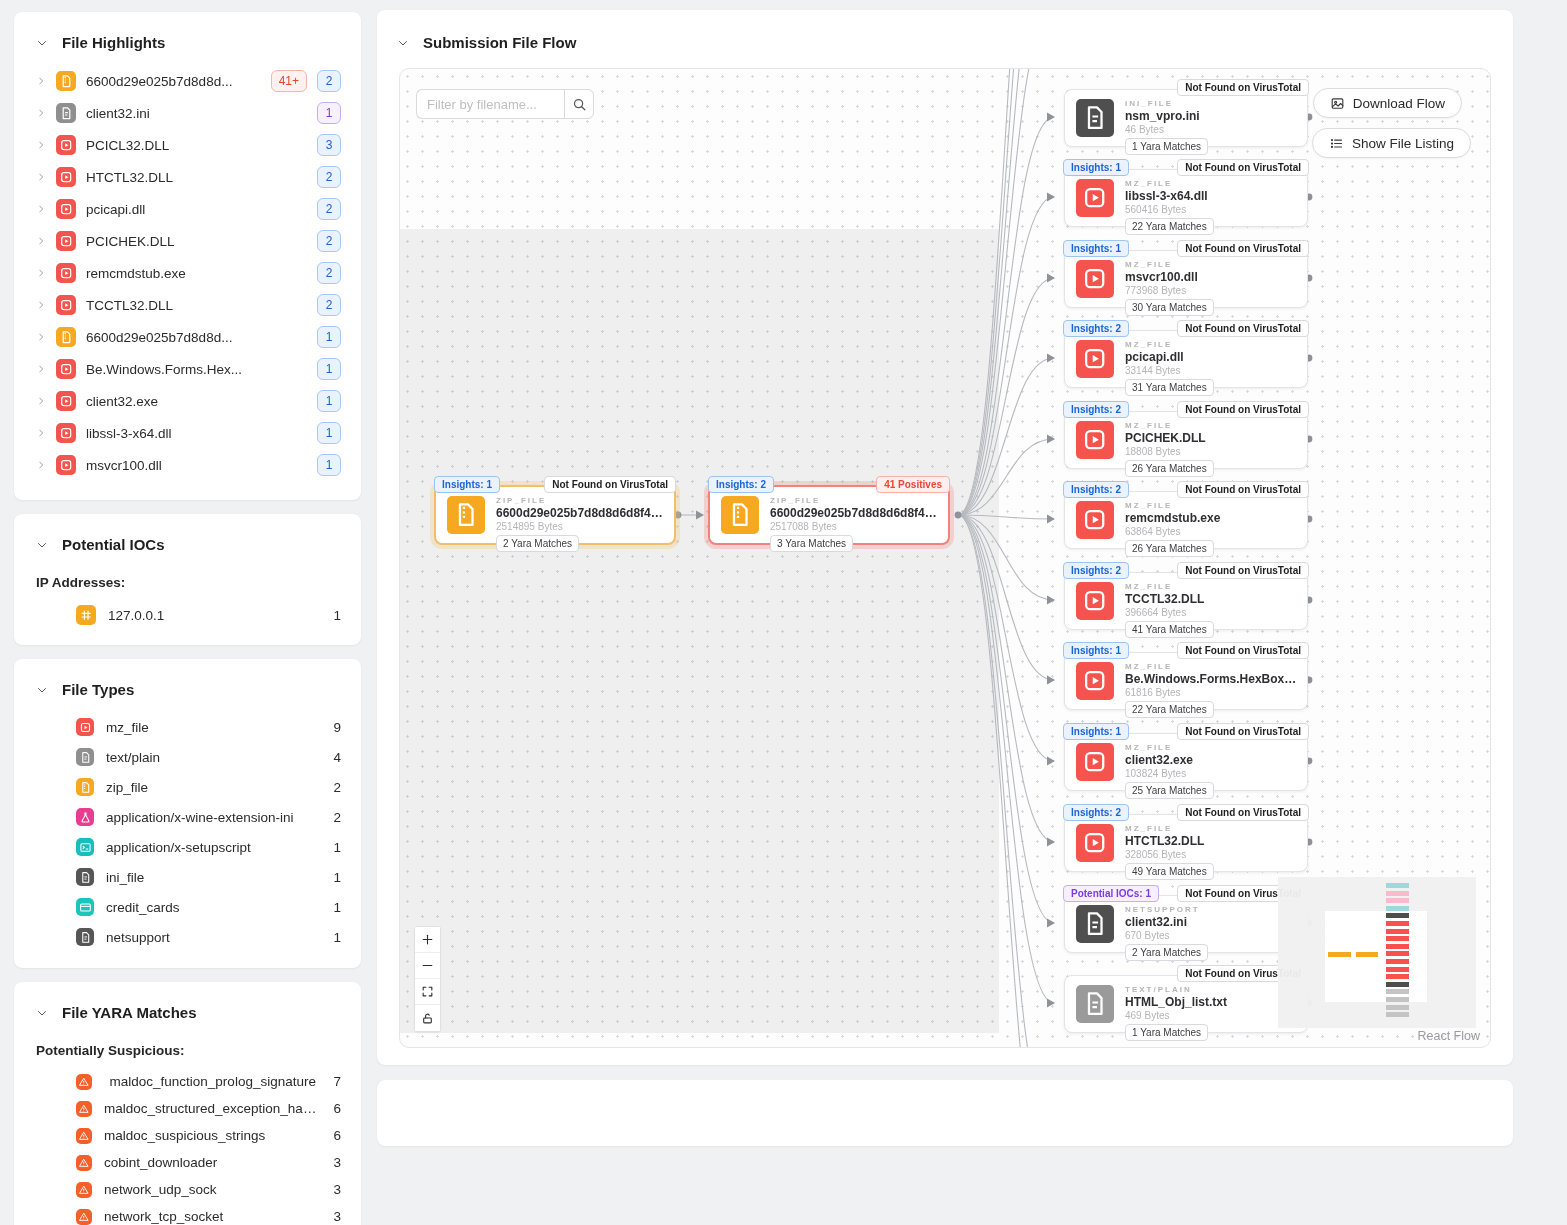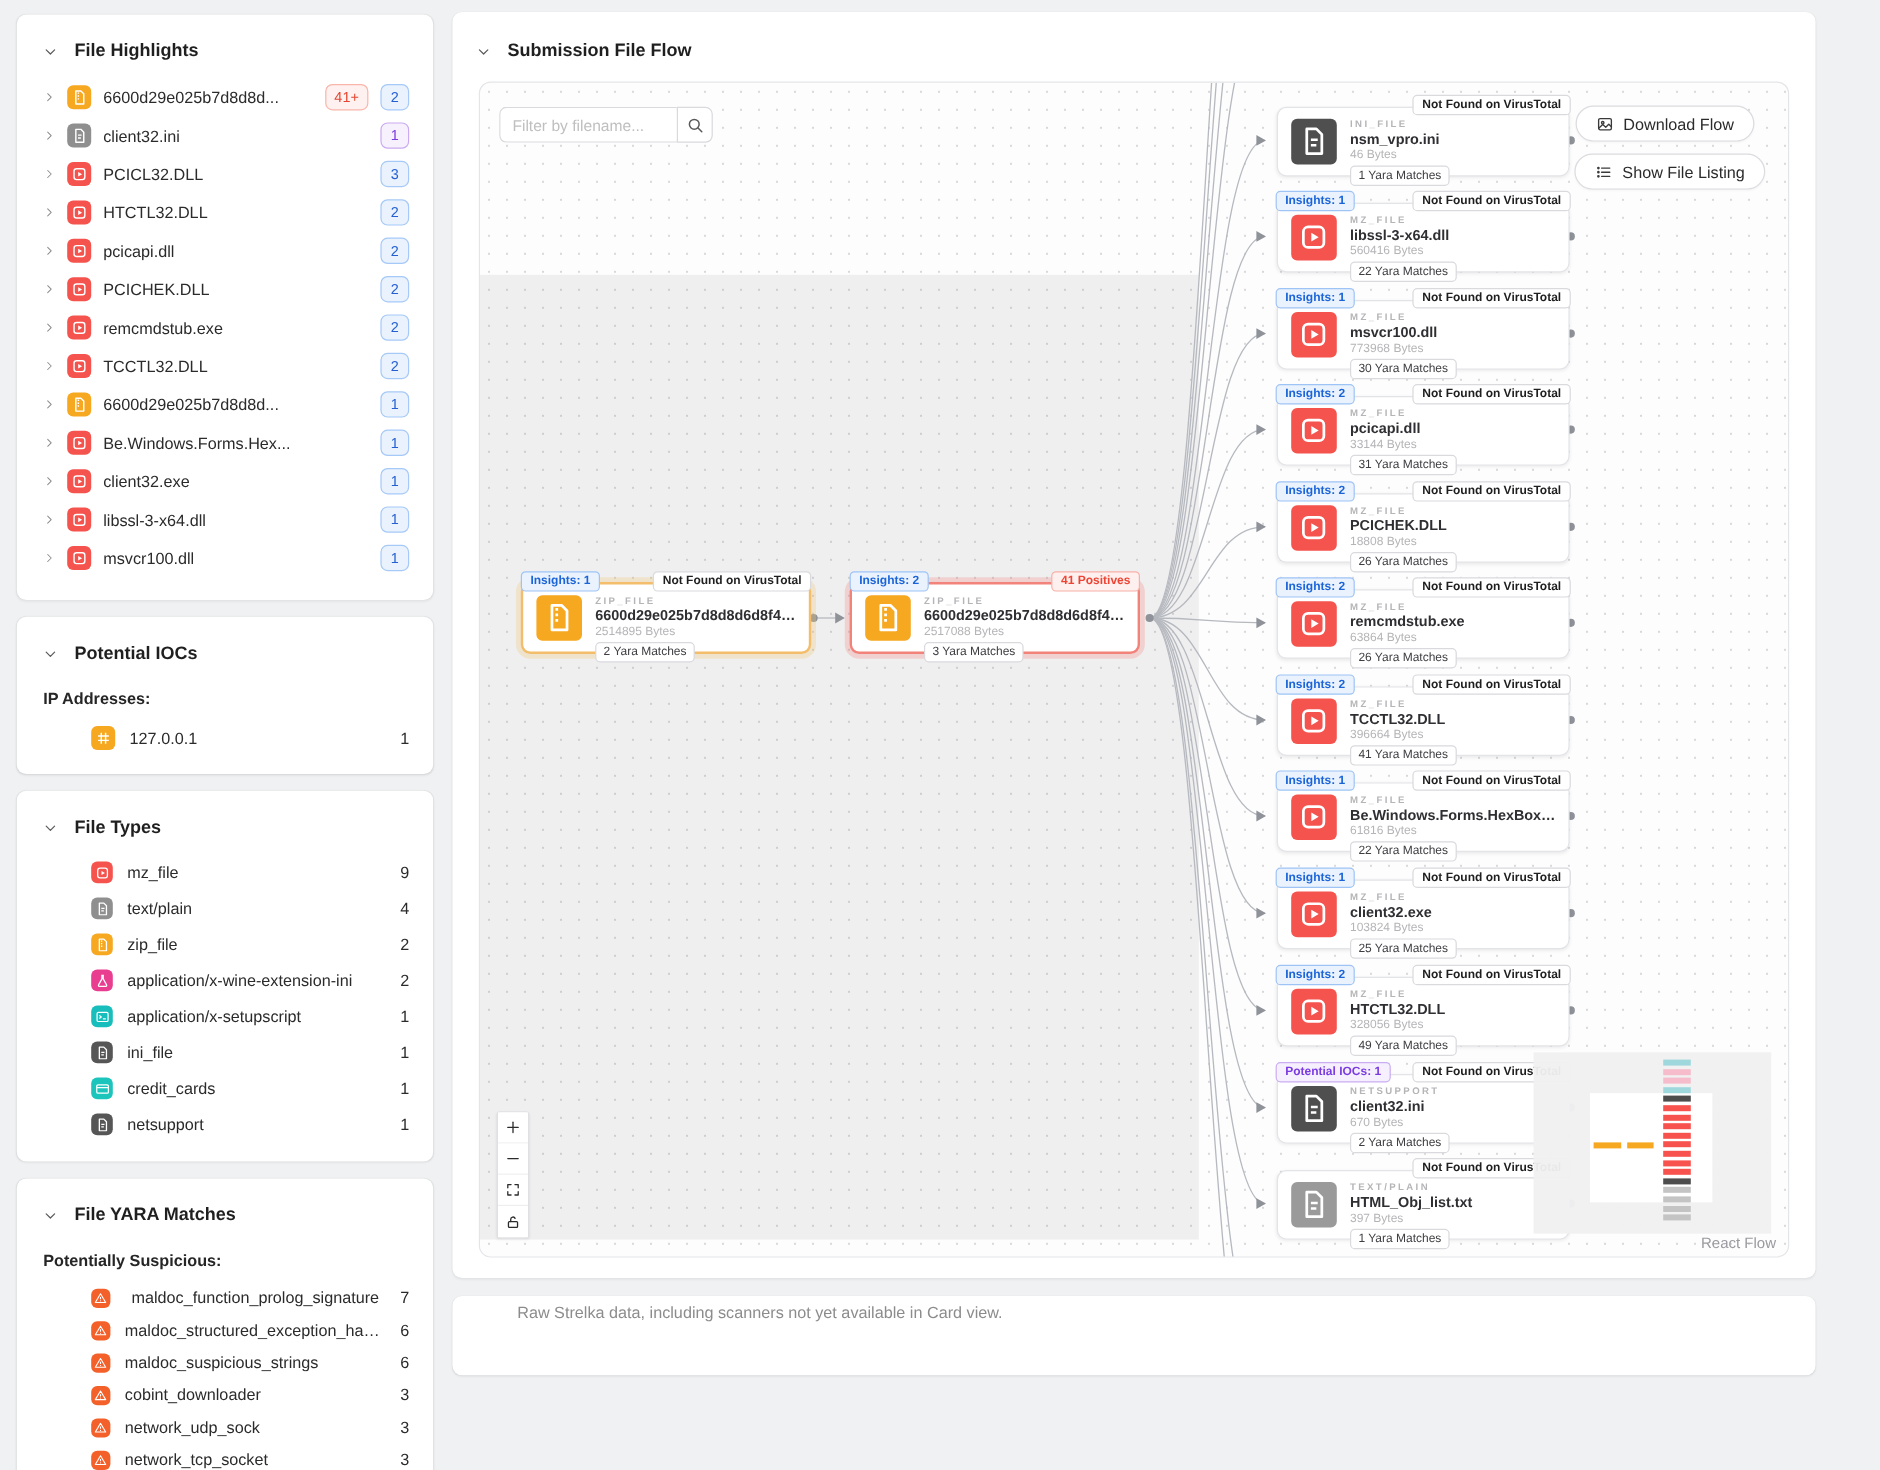--- a/index.html
+++ b/index.html
@@ -750,21 +750,21 @@
           </div>
           <div class="fnode" style="left: 664px; top: 906px; width: 244px;">
             <span class="nbadge nb-right nb-vt">Not Found on VirusTotal</span>
             <div class="fn-body">
               <span class="ficon" style="background: rgb(154, 154, 154); height: 38px; width: 38px;">
                 <svg viewBox="0 0 24 24">
                   <path d="M7 3h7l4 4v14H7z" stroke="#fff" stroke-width="2" fill="none" stroke-linejoin="round"></path>
                   <path d="M10 11h5M10 15h4" stroke="#fff" stroke-width="1.8"></path>
                 </svg>
               </span>
-              <div class="fn-text"><div class="fn-type">TEXT/PLAIN</div><div class="fn-name">HTML_Obj_list.txt</div><div class="fn-bytes">397 Bytes</div><span class="fn-chip">1 Yara Matches</span></div>
+              <div class="fn-text"><div class="fn-type">TEXT/PLAIN</div><div class="fn-name">HTML_Obj_list.txt</div><div class="fn-bytes">469 Bytes</div><span class="fn-chip">1 Yara Matches</span></div>
             </div>
           </div>
         </div>
 
       <div class="filter-group">
         <input class="filter-input" type="text" placeholder="Filter by filename..." style="">
         <button class="filter-btn">
           <svg viewBox="0 0 24 24">
               <circle cx="10.5" cy="10.5" r="6.5"></circle>
               <line x1="15.5" y1="15.5" x2="20.5" y2="20.5"></line>
@@ -840,15 +840,14 @@
           <div class="mm-bar" style="left: 108px; width: 23px; top: 135.2px; background: rgb(196, 196, 196);"></div>
           <div class="mm-bar" style="left: 50px; width: 23px; top: 75px; background: rgb(246, 168, 33);"></div>
           <div class="mm-bar" style="left: 78px; width: 22px; top: 75px; background: rgb(246, 168, 33);"></div>
         </div>
 
       <div class="react-flow-attr">React Flow</div>
     </div>
   </div>
 
   <div class="card" style="left:377px; top:1080px; width:1136px; height:66px;">
-    <div class="json-sub">Raw Strelka data, including scanners not yet available in Card view.</div>
   </div>
 </main>
 
 </body></html>

